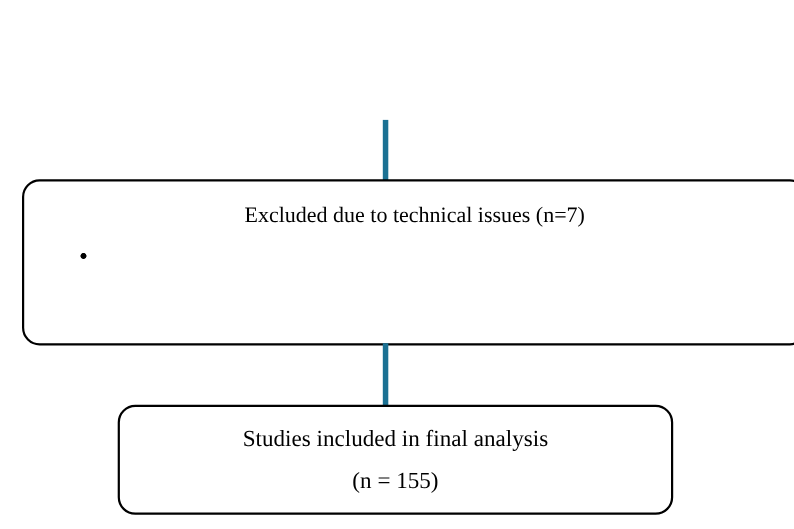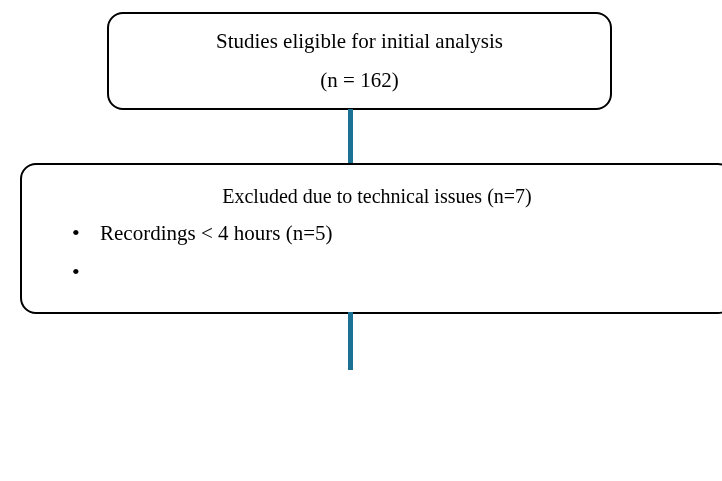--- a/index.html
+++ b/index.html
@@ -72,40 +72,39 @@
     left: 348px;
   }
   .connector-1 { top: 109px; height: 56px; }
   .connector-2 { top: 312px; height: 58px; }
 </style>
 </head>
 <body>
 
 <div class="canvas">
 
-  <div class="flow-box box-top">
-    <div class="center-lines">
-      <div>Studies eligible for initial analysis</div>
-      <div>(n = 162)</div>
-    </div>
-  </div>
 
   <div class="connector connector-1" style="background: rgb(27, 113, 147);"></div>
 
   <div class="flow-box box-middle">
     <div class="middle-content">
       <div class="middle-heading">Excluded due to technical issues (n=7)</div>
       <ul class="bullet-list">
         <li>
           <span class="bullet-mark">•</span>
-          <span>Recordings &lt; 4 hours (n=5)</span>
         </li>
         <li>
           <span class="bullet-mark">•</span>
         </li>
       </ul>
     </div>
   </div>
 
   <div class="connector connector-2" style="background: rgb(27, 113, 147);"></div>
 
+  <div class="flow-box box-bottom">
+    <div class="center-lines">
+      <div>Studies included in final analysis</div>
+      <div>(n = 155)</div>
+    </div>
+  </div>
 
 </div>
 
 </body></html>

